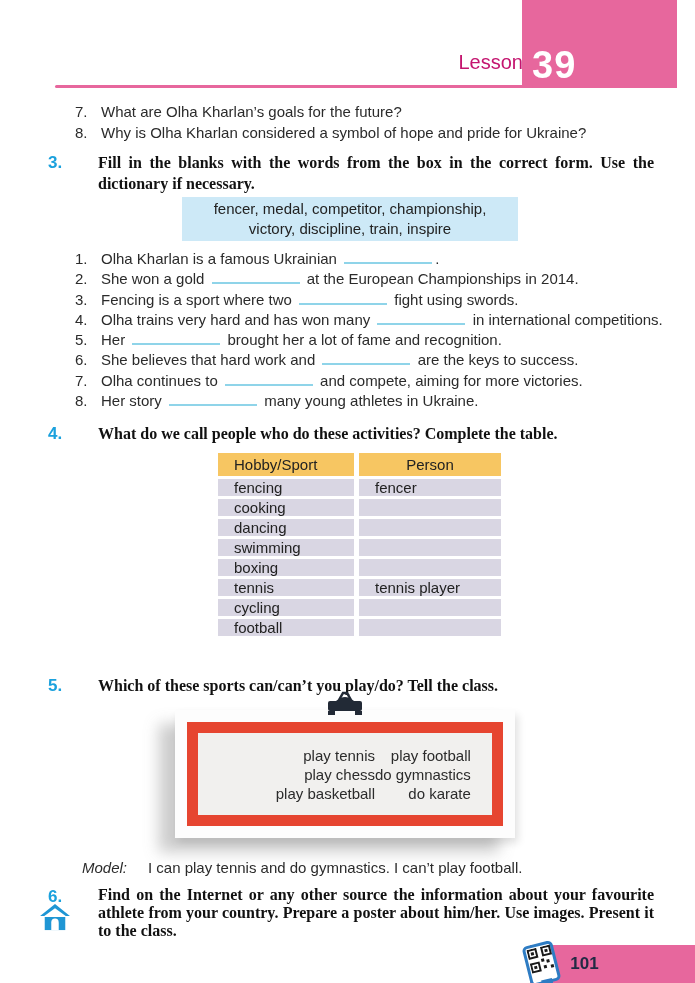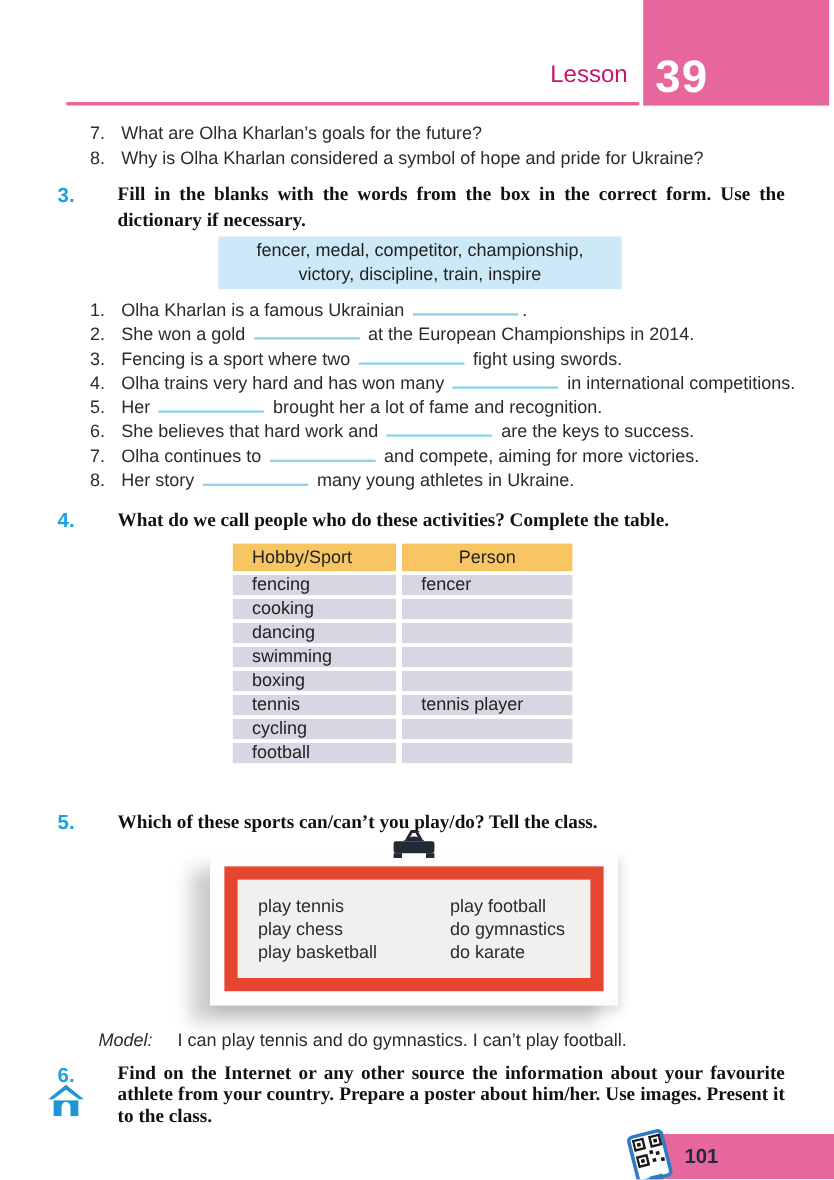--- a/index.html
+++ b/index.html
@@ -8,21 +8,21 @@
     position: relative;
     width: 695px; height: 983px;
     background: #ffffff;
     font-family: "Liberation Sans", sans-serif;
     color: #2b2b2b;
     font-size: 15px;
     overflow: hidden;
   }
   
   .header-band {
-    position: absolute; top:0; right:4px;
+    position: absolute; top:0; right:18px;
     width:155px; height:88px;
     background: var(--pink, #e7679d);
   }
   .lesson-num {
     position:absolute; left:10px; bottom:4px;
     color:#fff; font-weight:bold; font-size:38px; line-height:1;
     letter-spacing:1px;
   }
   .lesson-label {
     position:absolute; top:52px; right:172px;
@@ -64,21 +64,21 @@
   .sentences { position:absolute; top:249px; left:75px; width:615px; }
   .s-row { display:flex; line-height:20.25px; }
   .s-num { width:26px; flex:0 0 26px; }
   .blank {
     display:inline-block; width:88px; height:13px;
     border-bottom:2px solid var(--blank-underline, #8fd4e9);
     margin:0 3px; vertical-align:baseline;
   }
   
   .ex4-table {
-    position:absolute; top:450px; left:189px;
+    position:absolute; top:450px; left:213px;
     border-collapse:separate; border-spacing:5px 3px;
   }
   .ex4-table th {
     background: var(--table-header-bg, #f7c662);
     font-weight:normal; font-size:15px; color:#222;
     height:23px; padding:0;
   }
   .ex4-table th.c1 { width:136px; text-align:left; padding-left:16px; }
   .ex4-table th.c2 { width:142px; text-align:center; }
   .ex4-table td {
@@ -91,21 +91,21 @@
     position:absolute; top:710px; left:175px;
     width:340px; height:128px; background:#fdfdfd;
     box-shadow: -16px 14px 14px rgba(110,110,110,.35), 3px 5px 8px rgba(0,0,0,.12);
   }
   .card-frame {
     position:absolute; left:12px; right:12px; top:12px; bottom:12px;
     border:11px solid var(--card-frame-red, #e64530);
     background:#f1f0ee;
   }
   .card-cols { display:flex; padding:13px 0 0 17px; }
-  .card-col { line-height:19px; color:#2b2b2b; }
+  .card-col { line-height:19px; color:#2b2b2b;text-align:right; }
   .card-col.col-0 { width:160px; flex:0 0 160px; }
   .card-item { display:block; }
   .binder-clip {
     position:absolute; top:-20px; left:50%; transform:translateX(-50%);
     width:44px; height:32px;
   }
   
   .model-row { position:absolute; top:858px; left:82px; width:580px; display:flex; line-height:20px; }
   .model-label { font-style:italic; width:66px; flex:0 0 66px; }
   

